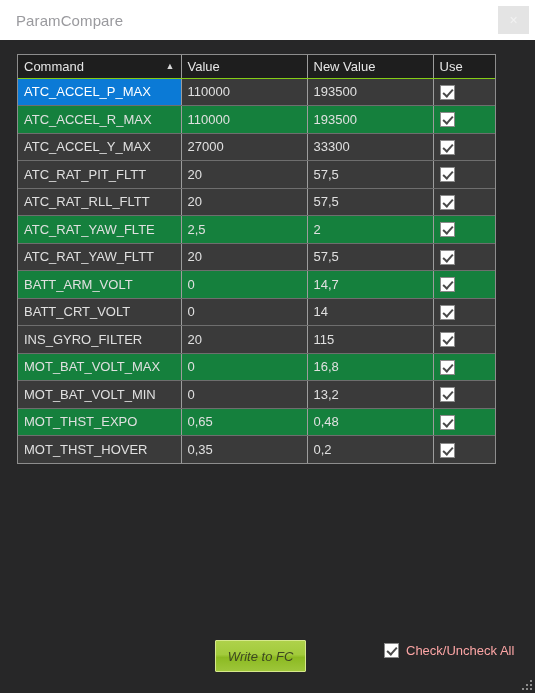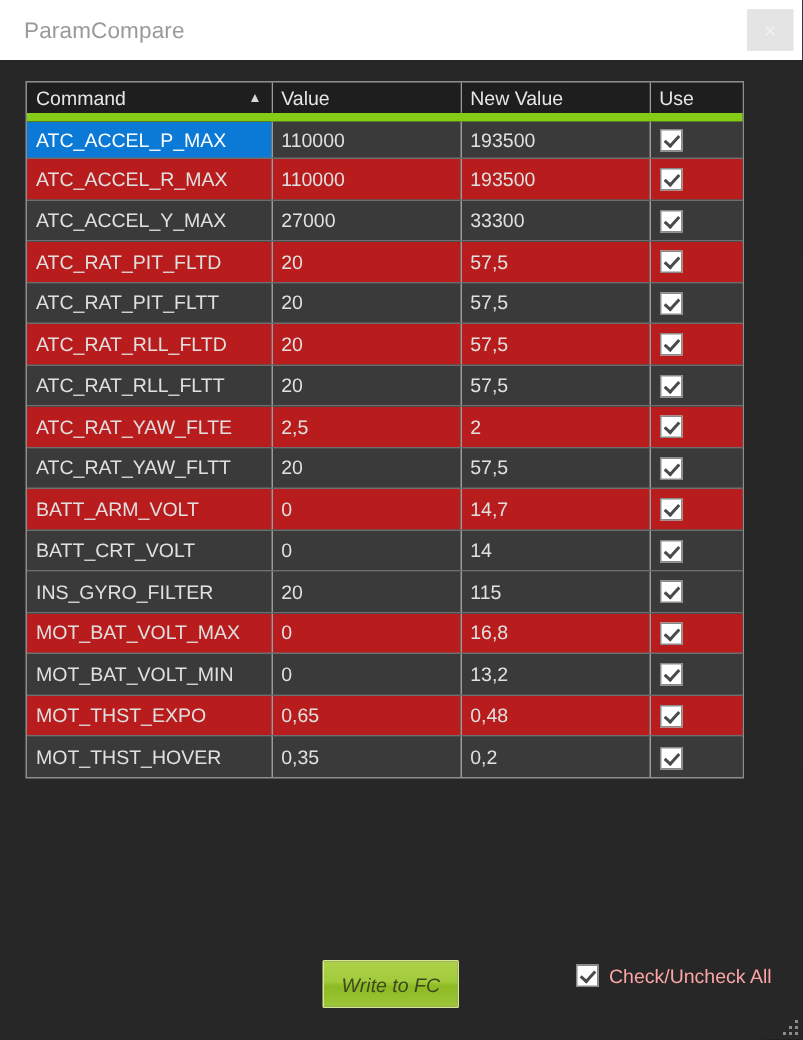--- a/index.html
+++ b/index.html
@@ -97,21 +97,21 @@
   col.c-newvalue { width: 126px; }
   col.c-use      { width: 62px;  }
 
   
   table.grid-table thead th {
     height: 23px;
     background: #1e1e1e;
     color: #e6e6e6;
     font-weight: normal;
     border-right: 1px solid #9c9c9c;
-    border-bottom: 6px solid #84cc16;
+    border-bottom: 1px solid #84cc16;
     position: relative;
   }
   table.grid-table thead th:last-child {
     border-right: none;
   }
   .hdr-inner {
     display: flex;
     align-items: center;
     justify-content: space-between;
     padding-right: 6px;
@@ -120,21 +120,21 @@
   .sort-arrow {
     font-size: 9px;
     color: #d8d8d8;
     line-height: 1;
     margin-left: 4px;
   }
 
   
   table.grid-table tbody tr { height: 27.5px; }
   table.grid-table tbody tr.row-odd  td { background: #3a3a3a; }
-  table.grid-table tbody tr.row-even td { background: #b91c1c; }
+  table.grid-table tbody tr.row-even td { background: #15803d; }
   table.grid-table tbody td {
     color: #e0e0e0;
     border-right: 1px solid #9c9c9c;
     border-bottom: 1px solid #6e6e6e;
     height: 27.5px;
   }
   table.grid-table tbody td:last-child { border-right: none; }
   table.grid-table tbody tr:last-child td { border-bottom: none; }
 
   
@@ -290,34 +290,22 @@
               <td>110000</td>
               <td>193500</td>
               <td class="use-cell"><span class="cbx"></span></td>
             </tr>
             <tr class="row-odd">
               <td>ATC_ACCEL_Y_MAX</td>
               <td>27000</td>
               <td>33300</td>
               <td class="use-cell"><span class="cbx"></span></td>
             </tr>
-            <tr class="row-even">
-              <td>ATC_RAT_PIT_FLTD</td>
-              <td>20</td>
-              <td>57,5</td>
-              <td class="use-cell"><span class="cbx"></span></td>
-            </tr>
             <tr class="row-odd">
               <td>ATC_RAT_PIT_FLTT</td>
-              <td>20</td>
-              <td>57,5</td>
-              <td class="use-cell"><span class="cbx"></span></td>
-            </tr>
-            <tr class="row-even">
-              <td>ATC_RAT_RLL_FLTD</td>
               <td>20</td>
               <td>57,5</td>
               <td class="use-cell"><span class="cbx"></span></td>
             </tr>
             <tr class="row-odd">
               <td>ATC_RAT_RLL_FLTT</td>
               <td>20</td>
               <td>57,5</td>
               <td class="use-cell"><span class="cbx"></span></td>
             </tr>

